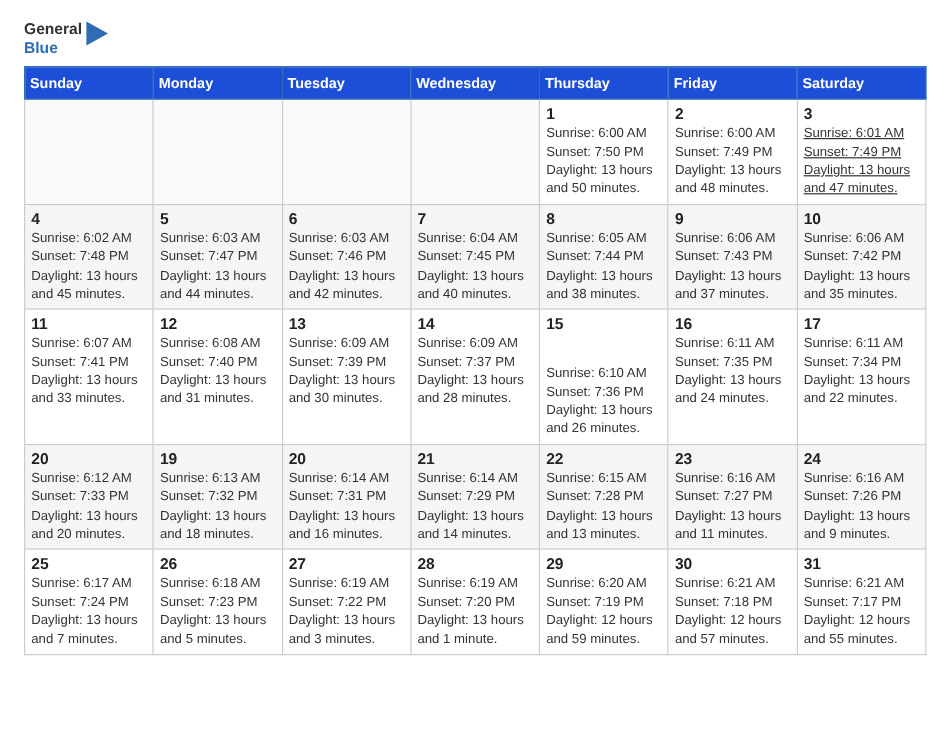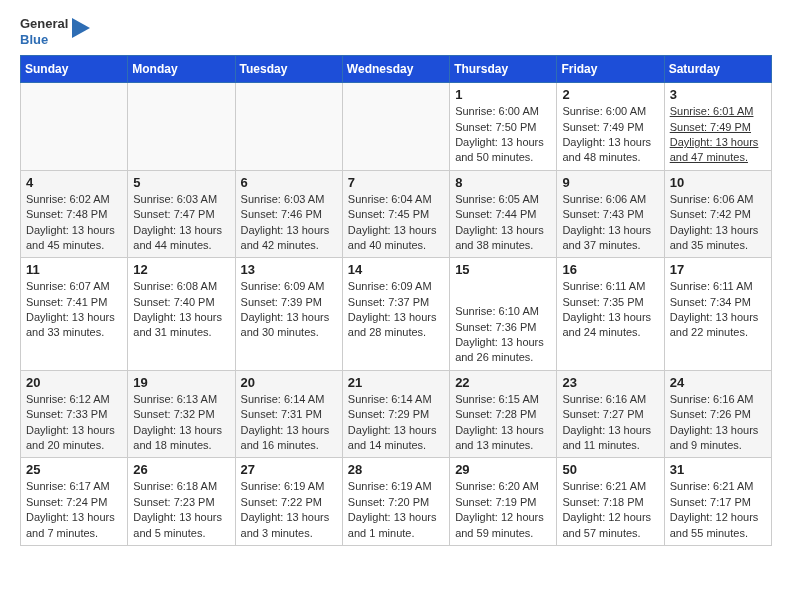--- a/index.html
+++ b/index.html
@@ -330,21 +330,21 @@
 and 1 minute.</div>
         </td>
         <td>
           <span class="day-number">29</span>
           <div class="day-info" style="white-space: pre-line;">Sunrise: 6:20 AM
 Sunset: 7:19 PM
 Daylight: 12 hours
 and 59 minutes.</div>
         </td>
         <td>
-          <span class="day-number">50</span>
+          <span class="day-number">30</span>
           <div class="day-info" style="white-space: pre-line;">Sunrise: 6:21 AM
 Sunset: 7:18 PM
 Daylight: 12 hours
 and 57 minutes.</div>
         </td>
         <td>
           <span class="day-number">31</span>
           <div class="day-info" style="white-space: pre-line;">Sunrise: 6:21 AM
 Sunset: 7:17 PM
 Daylight: 12 hours

